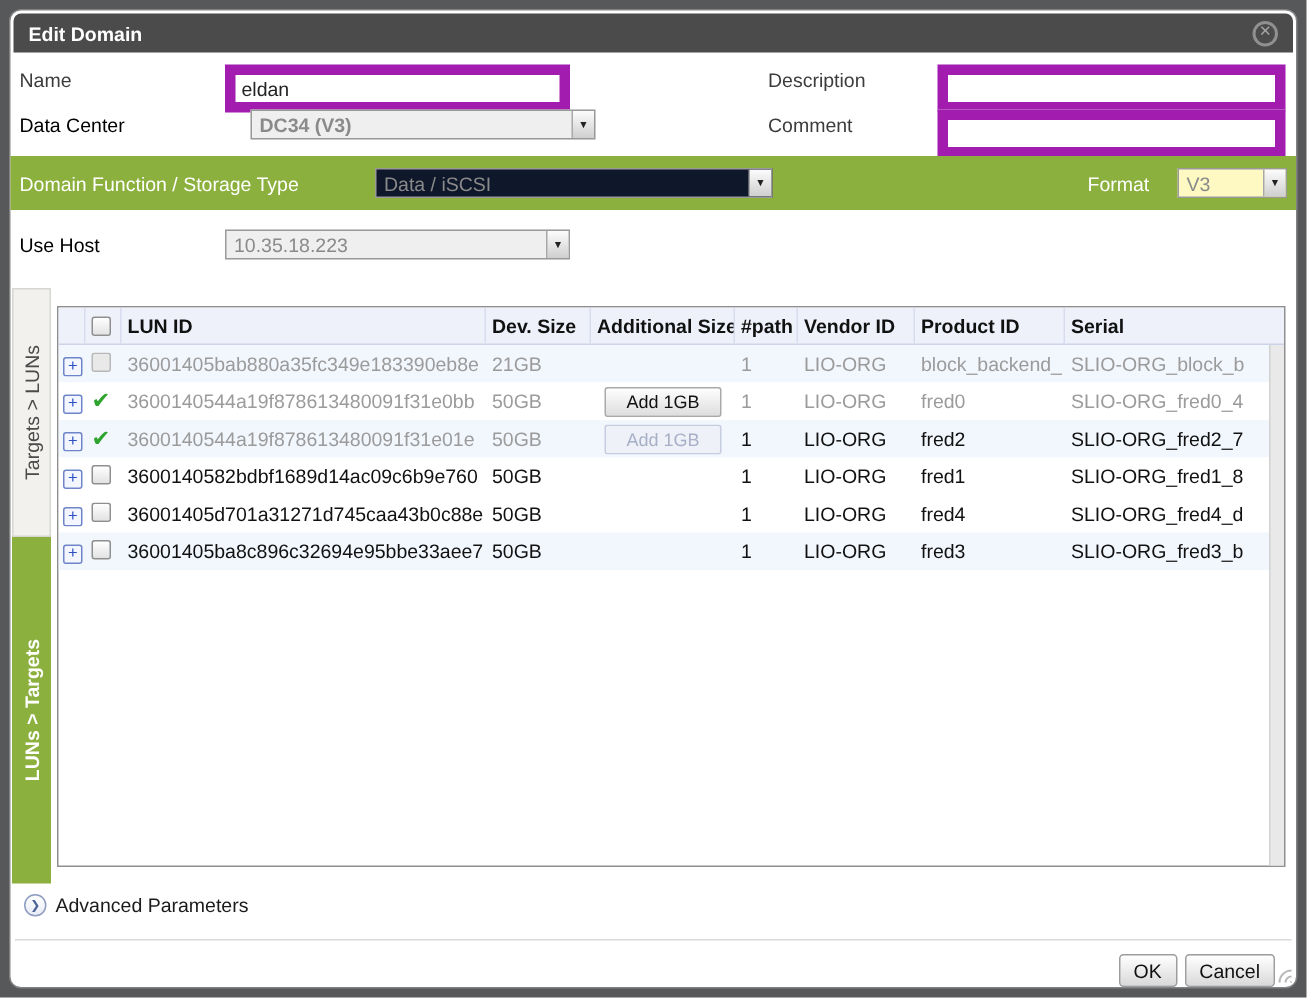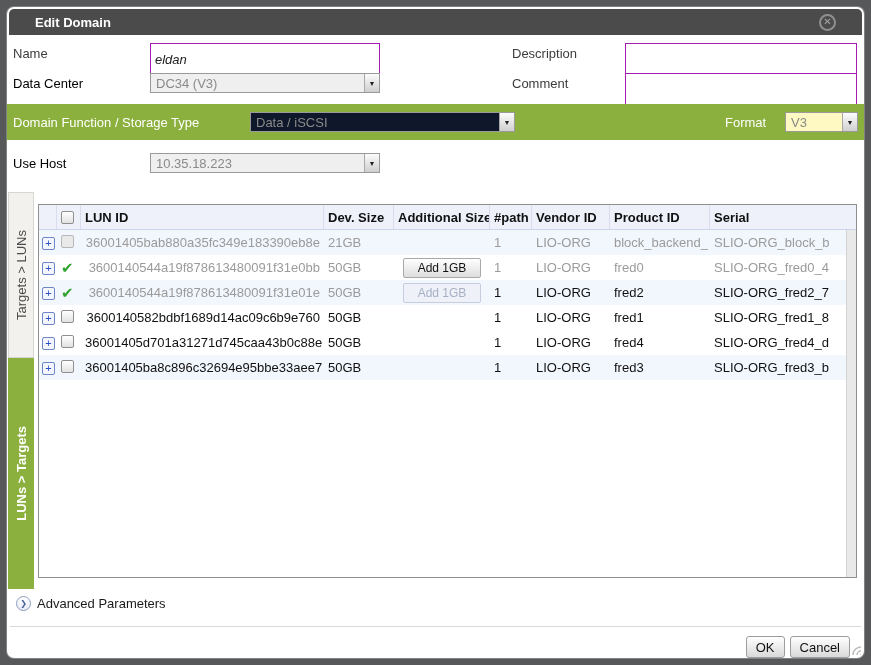--- a/index.html
+++ b/index.html
@@ -13,35 +13,35 @@
   }
   .dialog {
     position:absolute; left:7px; top:7px; width:857px; height:651px;
     background:#fff; border-radius:7px;
     box-shadow:0 0 0 1px rgba(255,255,255,.25);
   }
   
   .titlebar {
     margin:2px 2px 0 2px; height:26px; background:#4b4b4b;
     border-radius:5px 5px 0 0;
-    display:flex; align-items:center; padding:0 26px;
+    display:flex; align-items:center; padding:0 10px;
     color:#fff; font-weight:bold; font-size:13px;
   }
   .close-btn {
     margin-left:auto; width:17px; height:17px; border:2px solid #909090;
     border-radius:50%; color:#a5a5a5; display:flex; align-items:center;
     justify-content:center; font-size:10px; font-weight:bold; cursor:pointer;
     line-height:1;
   }
   
   .lbl { position:absolute; color:#3c3c3c; }
   .lbl.dim { color:#000000; }
   .txt {
-    position:absolute; height:32px; border:1px solid #a21caf; background:#fff;
-    font-family:inherit; font-size:13px; padding:0 4px; color:#222;font-style:italic;
+    position:absolute; height:32px; border:7px solid #a21caf; background:#fff;
+    font-family:inherit; font-size:13px; padding:0 4px; color:#222;
   }
   .sel {
     position:absolute; height:20px; border:1px solid #9a9a9a; background:#efefef;
     color:#8a8a8a; font-size:13px; display:flex; align-items:center;
     padding:0 18px 0 5px; white-space:nowrap; overflow:hidden;
   }
   .sel .arrow {
     position:absolute; right:0; top:0; bottom:0; width:15px;
     display:flex; align-items:center; justify-content:center;
     font-size:7px; color:#222;
@@ -82,21 +82,21 @@
   .scroll-strip {
     position:absolute; right:0; top:0; bottom:0; width:10px;
     background:#e9e9e9; border-left:1px solid #d2d2d2;
   }
   .trow { display:flex; height:25px; align-items:center; background:#fff; }
   .trow.stripe { background:#f2f6fd; }
   .cell { padding:0 4px; overflow:hidden; white-space:nowrap; color:#111; }
   .cell.gray { color:#9b9b9b; }
   .c-exp { width:18px; padding:0 0 0 3px; }
   .c-chk { width:24px; }
-  .c-lun { width:243px;text-align:right; }
+  .c-lun { width:243px; }
   .c-dev { width:70px; }
   .c-add { width:96px; padding:0; display:flex; justify-content:center; }
   .c-path{ width:42px; }
   .c-ven { width:78px; }
   .c-pro { width:100px; }
   .c-ser { flex:1; }
   .expand {
     width:13px; height:13px; border:1px solid #6e85c9; border-radius:2px;
     background:#f3f6ff; color:#2c4fc4; font-size:11px; line-height:11px;
     display:inline-flex; align-items:center; justify-content:center; cursor:pointer;
@@ -144,21 +144,21 @@
     <span>Edit Domain</span>
     <span class="close-btn">✕</span>
   </div>
 
   <span class="lbl" style="left:6px; top:39px;">Name</span>
   <input class="txt" style="left: 143px; top: 36px; width: 230px;" value="eldan">
   <span class="lbl" style="left:505px; top:39px;">Description</span>
   <input class="txt" style="left: 618px; top: 36px; width: 232px;" value="">
 
   <span class="lbl dim" style="left:6px; top:69px;">Data Center</span>
-  <div class="sel" style="left:143px; top:66px; width:230px;">
+  <div class="sel" style="left:160px; top:66px; width:230px;font-weight:bold;">
     <span>DC34 (V3)</span>
     <span class="arrow">▼</span>
   </div>
   <span class="lbl" style="left:505px; top:69px;">Comment</span>
   <input class="txt" style="left: 618px; top: 66px; width: 232px;" value="">
 
   <div class="green-band">
     <span class="glbl" style="left:6px;">Domain Function / Storage Type</span>
     <div class="sel" style="left:243px; top:8px; width:265px; background:#0f172a;align-items:center;">
       <span>Data / iSCSI</span>

